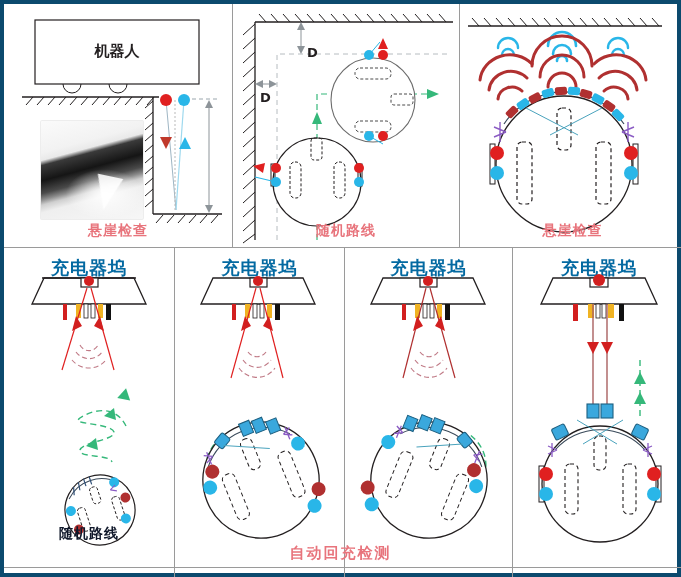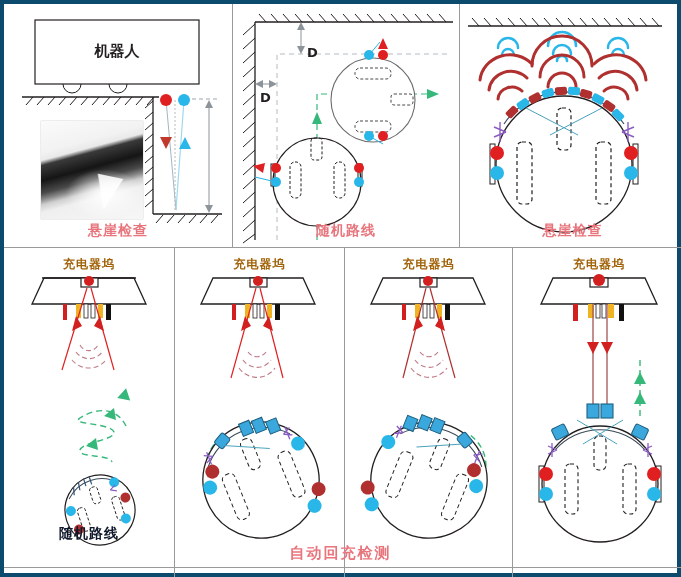--- a/index.html
+++ b/index.html
@@ -6,21 +6,21 @@
   body{width:681px;height:577px;font-family:"DejaVu Sans","Liberation Sans",sans-serif;color:#231f20;overflow:hidden;}
   #sheet{position:relative;width:681px;height:577px;box-sizing:border-box;border:4px solid #0c4a6e;}
   .panel{position:absolute;box-sizing:border-box;overflow:hidden;}
   .vline{position:absolute;width:1px;background:#9a9a9a;}
   .hline{position:absolute;height:1px;background:#9a9a9a;}
   .cap{position:absolute;width:100%;text-align:center;font-size:14px;font-weight:700;letter-spacing:1px;}
   .cap.red{color:#e8747c;}
   .cap.dark{color:#0f172a;}
   .bigcap{position:absolute;width:100%;text-align:center;font-size:15px;font-weight:700;color:#e8747c;letter-spacing:2px;}
   .boxlabel{position:absolute;text-align:center;font-size:15px;font-weight:700;color:#231f20;}
-  .docklabel{position:absolute;width:100%;text-align:center;font-size:12px;font-weight:700;color:#a16207;letter-spacing:1px;}
+  .docklabel{position:absolute;width:100%;text-align:center;font-size:18px;font-weight:700;color:#0369a1;letter-spacing:1px;}
   svg{position:absolute;left:0;top:0;overflow:visible;}
   .photo{position:absolute;border-radius:2px;
      background:
        radial-gradient(ellipse 60% 40% at 62% 74%, rgba(255,255,255,.95) 0%, rgba(255,255,255,0) 62%),
        linear-gradient(165deg,#fbfbfb 0%,#f2f2f2 26%,#e9e9e9 32%,#3a3a3a 36%,#151515 48%,#4a4a4a 58%,#8d8d8d 63%,#cfcfcf 67%,#efefef 73%,#f7f7f7 100%);
      box-shadow:inset 0 0 0 1px #ededed;}
   .photo .cone{position:absolute;left:52%;top:56%;width:0;height:0;border-left:13px solid transparent;border-right:13px solid transparent;border-bottom:0;border-top:34px solid rgba(255,255,255,.88);transform:rotate(12deg);filter:blur(.4px);}
   .dlabel{position:absolute;font-size:13px;font-weight:700;color:#231f20;}
 </style>
 </head>

